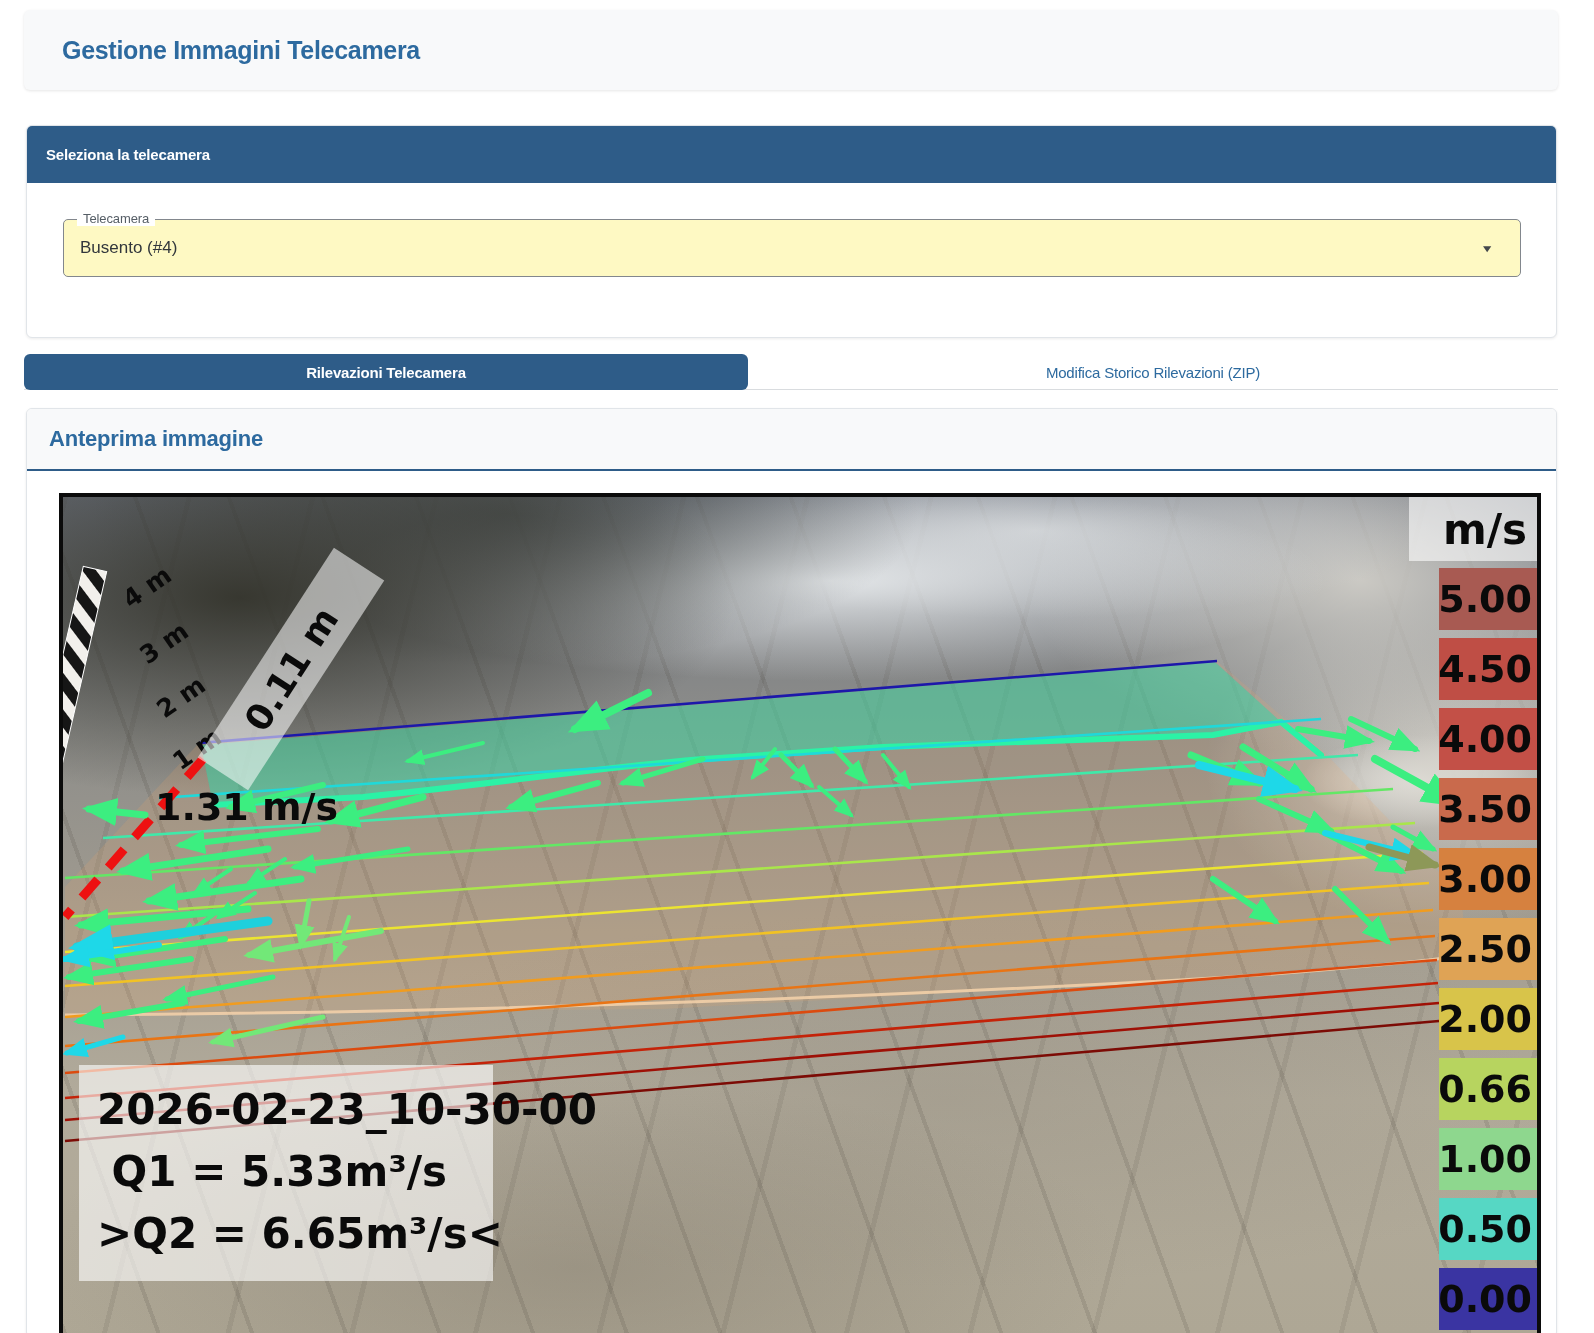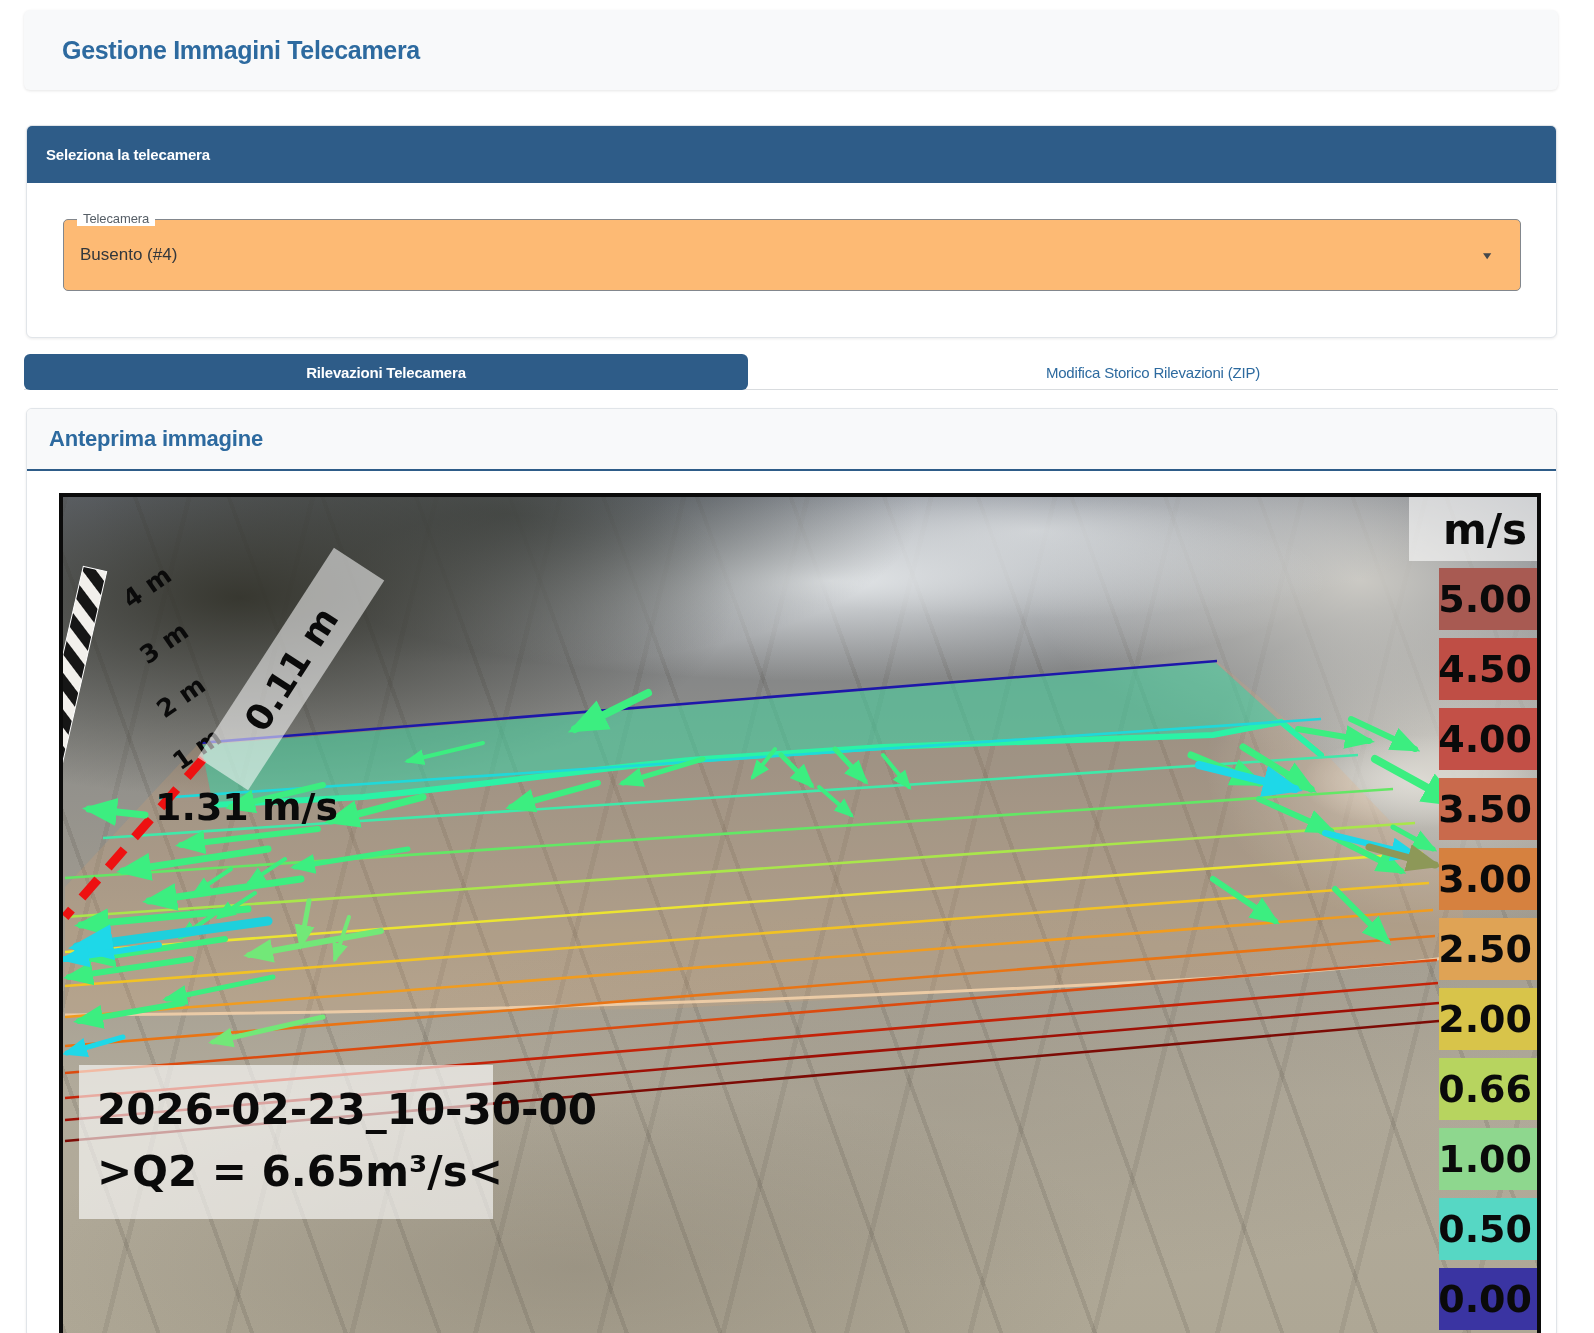--- a/index.html
+++ b/index.html
@@ -21,22 +21,22 @@
     position:absolute; left:26px; background:#ffffff;
     border:1px solid #e1e5e9; border-radius:6px; box-shadow:0 1px 3px rgba(0,0,0,.08);
   }
   .panel-select{ top:125px; width:1531px; height:213px; }
   .panel-head{
     height:57px; background:#2e5c88; border-radius:5px 5px 0 0;
     display:flex; align-items:center; padding-left:19px;
     color:#ffffff; font-size:15px; font-weight:bold; letter-spacing:-0.2px;
   }
   .select-field{
-    position:absolute; left:36px; top:93px; width:1458px; height:72px;
-    border:1px solid #82878d; border-radius:5px; background:#fdba74; cursor:pointer;
+    position:absolute; left:36px; top:93px; width:1458px; height:58px;
+    border:1px solid #82878d; border-radius:5px; background:#fef9c3; cursor:pointer;
   }
   .select-label{
     position:absolute; top:-9px; left:13px; padding:0 6px; background:#ffffff;
     font-size:13px; color:#565e66; letter-spacing:-0.1px;
   }
   .select-value{
     position:absolute; left:16px; top:50%; transform:translateY(-50%);
     font-size:17px; color:#32373c;
   }
   .select-caret{
@@ -252,20 +252,21 @@
     <div class="gauge-mark" style="left:84px;  top:90px;">4 m</div>
     <div class="gauge-mark" style="left:101px; top:146px;">3 m</div>
     <div class="gauge-mark" style="left:118px; top:200px;">2 m</div>
     <div class="gauge-mark" style="left:134px; top:252px;">1 m</div>
 
     <div class="depth-label">0.11 m</div>
     <div class="velocity-label">1.31 m/s</div>
 
     <div class="info-box">
       <div>2026-02-23_10-30-00</div>
+      <div> Q1 = 5.33m³/s</div>
       <div>&gt;Q2 = 6.65m³/s&lt;</div>
     </div>
 
     <div class="legend-unit">m/s</div>
     <div class="legend-col">
       <div class="legend-box" style="background: rgb(168, 90, 82);">5.00</div>
       <div class="legend-box" style="background: rgb(191, 78, 69);">4.50</div>
       <div class="legend-box" style="background: rgb(195, 80, 71);">4.00</div>
       <div class="legend-box" style="background: rgb(201, 106, 76);">3.50</div>
       <div class="legend-box" style="background: rgb(214, 129, 63);">3.00</div>

